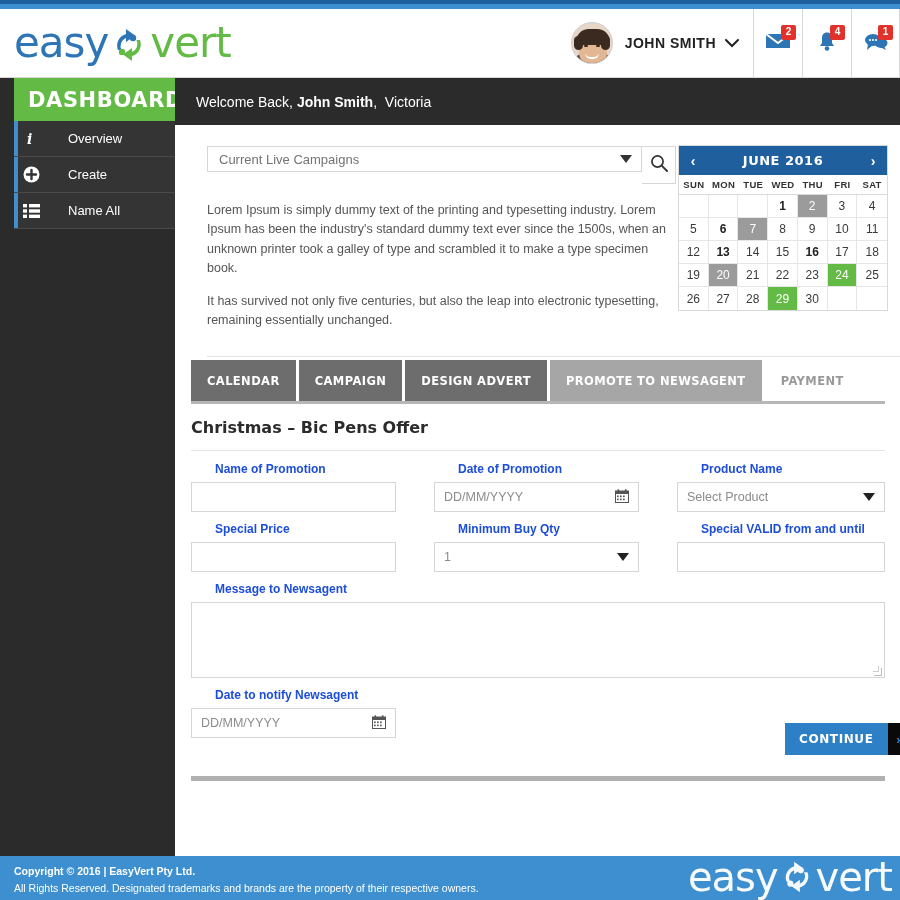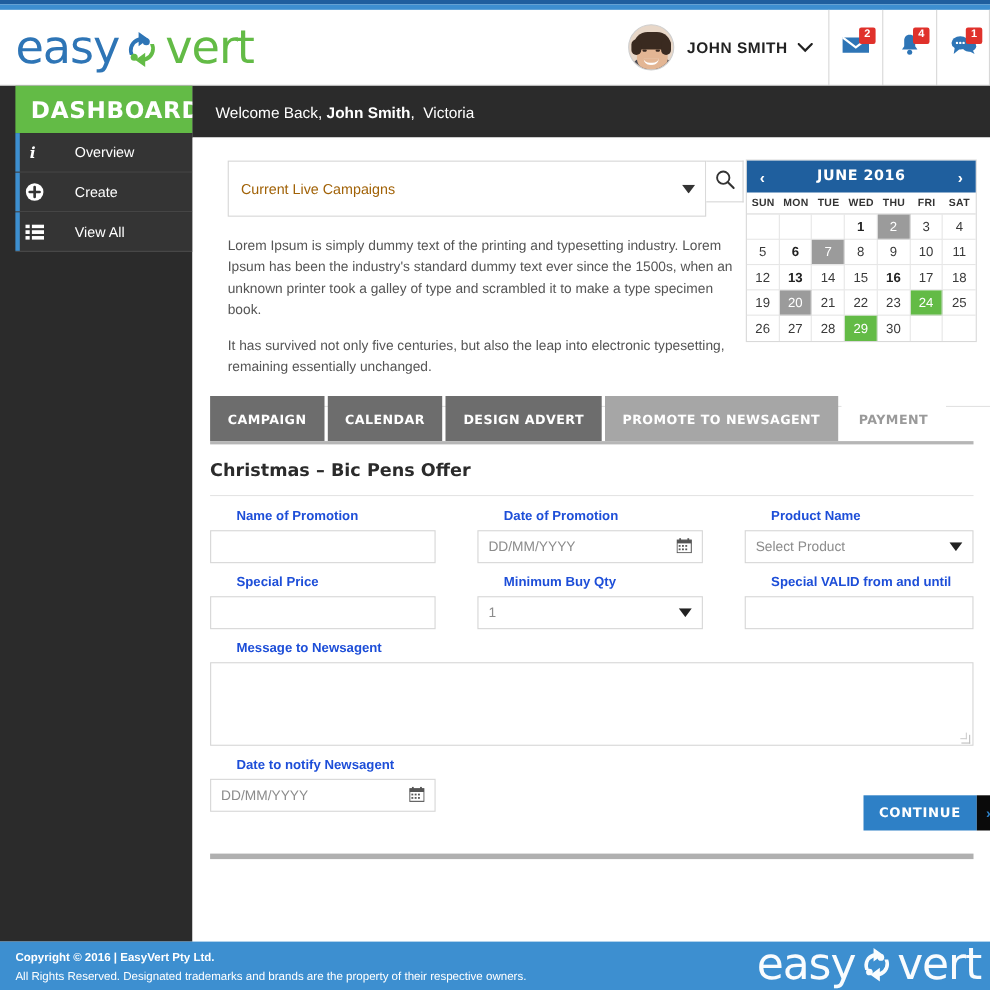--- a/index.html
+++ b/index.html
@@ -122,23 +122,23 @@
 
   
   .main {
     position:absolute; top:125px; left:175px; width:725px; height:731px;
     background:#ffffff; padding:0 16px;
   }
 
   
   .search-row { display:flex; margin-top:21px; margin-left:16px; width:469px; }
   .search-select {
-    flex:1; height:51px; border:1px solid #d6d6d6; background:#fff;
+    flex:1; height:26px; border:1px solid #d6d6d6; background:#fff;
     display:flex; align-items:center; justify-content:space-between;
-    padding:0 9px 0 11px; font-size:13px; color:#a16207;
+    padding:0 9px 0 11px; font-size:13px; color:#737373;
   }
   .search-select .sel-caret { font-size:12px; color:#333; }
   .search-btn {
     width:34px; height:38px; border:1px solid #d6d6d6; border-left:none;
     background:#fff; display:flex; align-items:center; justify-content:center;
   }
 
   
   .lorem {
     margin-left:16px; width:470px; margin-top:17px;
@@ -402,21 +402,21 @@
       <span class="nav-icon">
         <svg width="17" height="14" viewBox="0 0 17 14">
           <rect x="0" y="0" width="4" height="3.4" fill="#ffffff"></rect>
           <rect x="6" y="0" width="11" height="3.4" fill="#ffffff"></rect>
           <rect x="0" y="5.3" width="4" height="3.4" fill="#ffffff"></rect>
           <rect x="6" y="5.3" width="11" height="3.4" fill="#ffffff"></rect>
           <rect x="0" y="10.6" width="4" height="3.4" fill="#ffffff"></rect>
           <rect x="6" y="10.6" width="11" height="3.4" fill="#ffffff"></rect>
         </svg>
       </span>
-      <span class="nav-label">View All</span>
+      <span class="nav-label">Name All</span>
     </div>
   </div>
 
   <div class="welcome">
     <span>Welcome Back,</span>&nbsp;<b>John Smith</b><span>,&nbsp; Victoria</span>
   </div>
 
   <div class="main">
 
     <div class="search-row">
@@ -494,22 +494,22 @@
         <div class="cal-cell">27</div>
         <div class="cal-cell">28</div>
         <div class="cal-cell green">29</div>
         <div class="cal-cell">30</div>
         <div class="cal-cell empty"></div>
         <div class="cal-cell empty"></div>
       </div>
   </div>
 
   <div class="tabs" id="tabs">
+      <div class="tab">CALENDAR</div>
       <div class="tab">CAMPAIGN</div>
-      <div class="tab">CALENDAR</div>
       <div class="tab">DESIGN ADVERT</div>
       <div class="tab semi">PROMOTE TO NEWSAGENT</div>
       <div class="tab inactive">PAYMENT</div>
     </div>
   <div class="tabs-underline"></div>
 
   <div class="form-title">Christmas – Bic Pens Offer</div>
   <div class="form-divider"></div>
 
   <div class="form">

